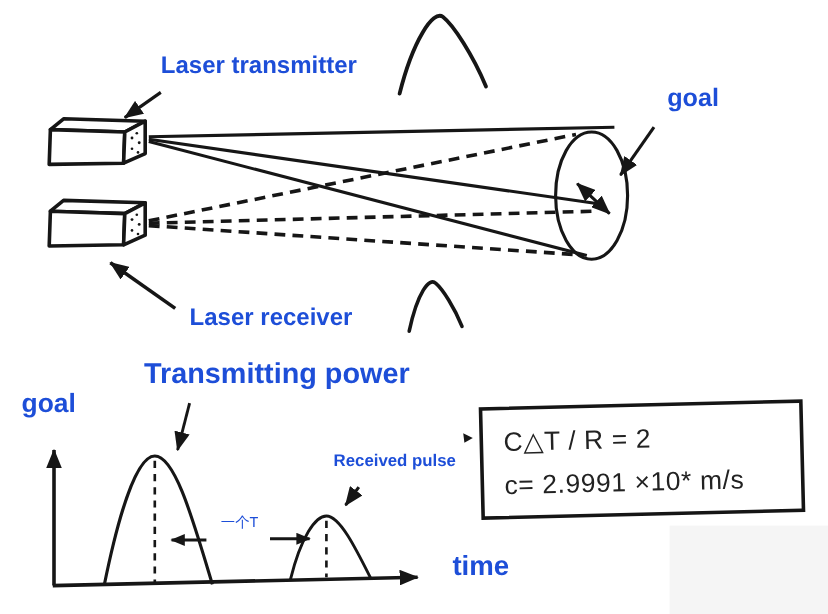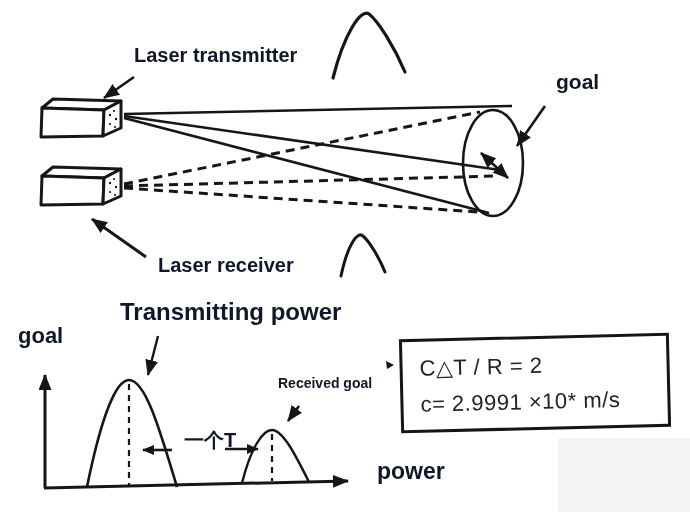--- a/index.html
+++ b/index.html
@@ -13,30 +13,30 @@
   .canvas {
     position: relative;
     width: 690px; height: 512px;
     background: #ffffff;
   }
   .canvas svg { position: absolute; left: 0; top: 0; }
   .lbl {
     position: absolute;
     white-space: nowrap;
     font-weight: 600;
-    color: #0f172a;
+    color: #1d4ed8;
     line-height: 1.1;
   }
   .lbl-laser-transmitter { left: 134px; top: 44px;  font-size: 20px; }
   .lbl-goal              { left: 516px; top: 70px;  font-size: 21px; margin-left: 40px; }
   .lbl-laser-receiver    { left: 158px; top: 254px; font-size: 20px; }
   .lbl-transmitting      { left: 120px; top: 299px; font-size: 24px; }
   .lbl-power             { left: 18px;  top: 324px; font-size: 22px; }
   .lbl-received          { left: 278px; top: 376px; font-size: 14px; font-weight: 600; }
-  .lbl-delta-t           { left: 184px; top: 429px; font-size: 20px; font-weight: 700; }
+  .lbl-delta-t           { left: 184px; top: 429px; font-size: 12px; font-weight: 400; }
   .lbl-time              { left: 377px; top: 459px; font-size: 23px; }
   .formula-box {
     position: absolute;
     left: 400px; top: 336px;
     width: 247px; height: 79px;
     border: 3px solid #151515;
     background: #ffffff;
     transform: rotate(-1.4deg);
     padding: 9px 0 0 17px;
   }
@@ -137,22 +137,22 @@
     <line x1="225" y1="449" x2="258" y2="449" stroke="#161616" stroke-width="2.6" marker-end="url(#ahs)"></line>
 
     <polygon points="386,361 394,365 387,369" fill="#161616"></polygon>
   </svg>
 
   <div class="lbl lbl-laser-transmitter">Laser transmitter</div>
   <div class="lbl lbl-goal">goal</div>
   <div class="lbl lbl-laser-receiver">Laser receiver</div>
   <div class="lbl lbl-transmitting">Transmitting power</div>
   <div class="lbl lbl-power">goal</div>
-  <div class="lbl lbl-received">Received goal</div>
+  <div class="lbl lbl-received">Received pulse</div>
   <div class="lbl lbl-delta-t">一个T</div>
-  <div class="lbl lbl-time">power</div>
+  <div class="lbl lbl-time">time</div>
 
   <div class="formula-box">
     <div class="formula-line">C△T / R = 2</div>
     <div class="formula-line">c= 2.9991 ×10* m/s</div>
   </div>
 
 </div>
 
 </body></html>

